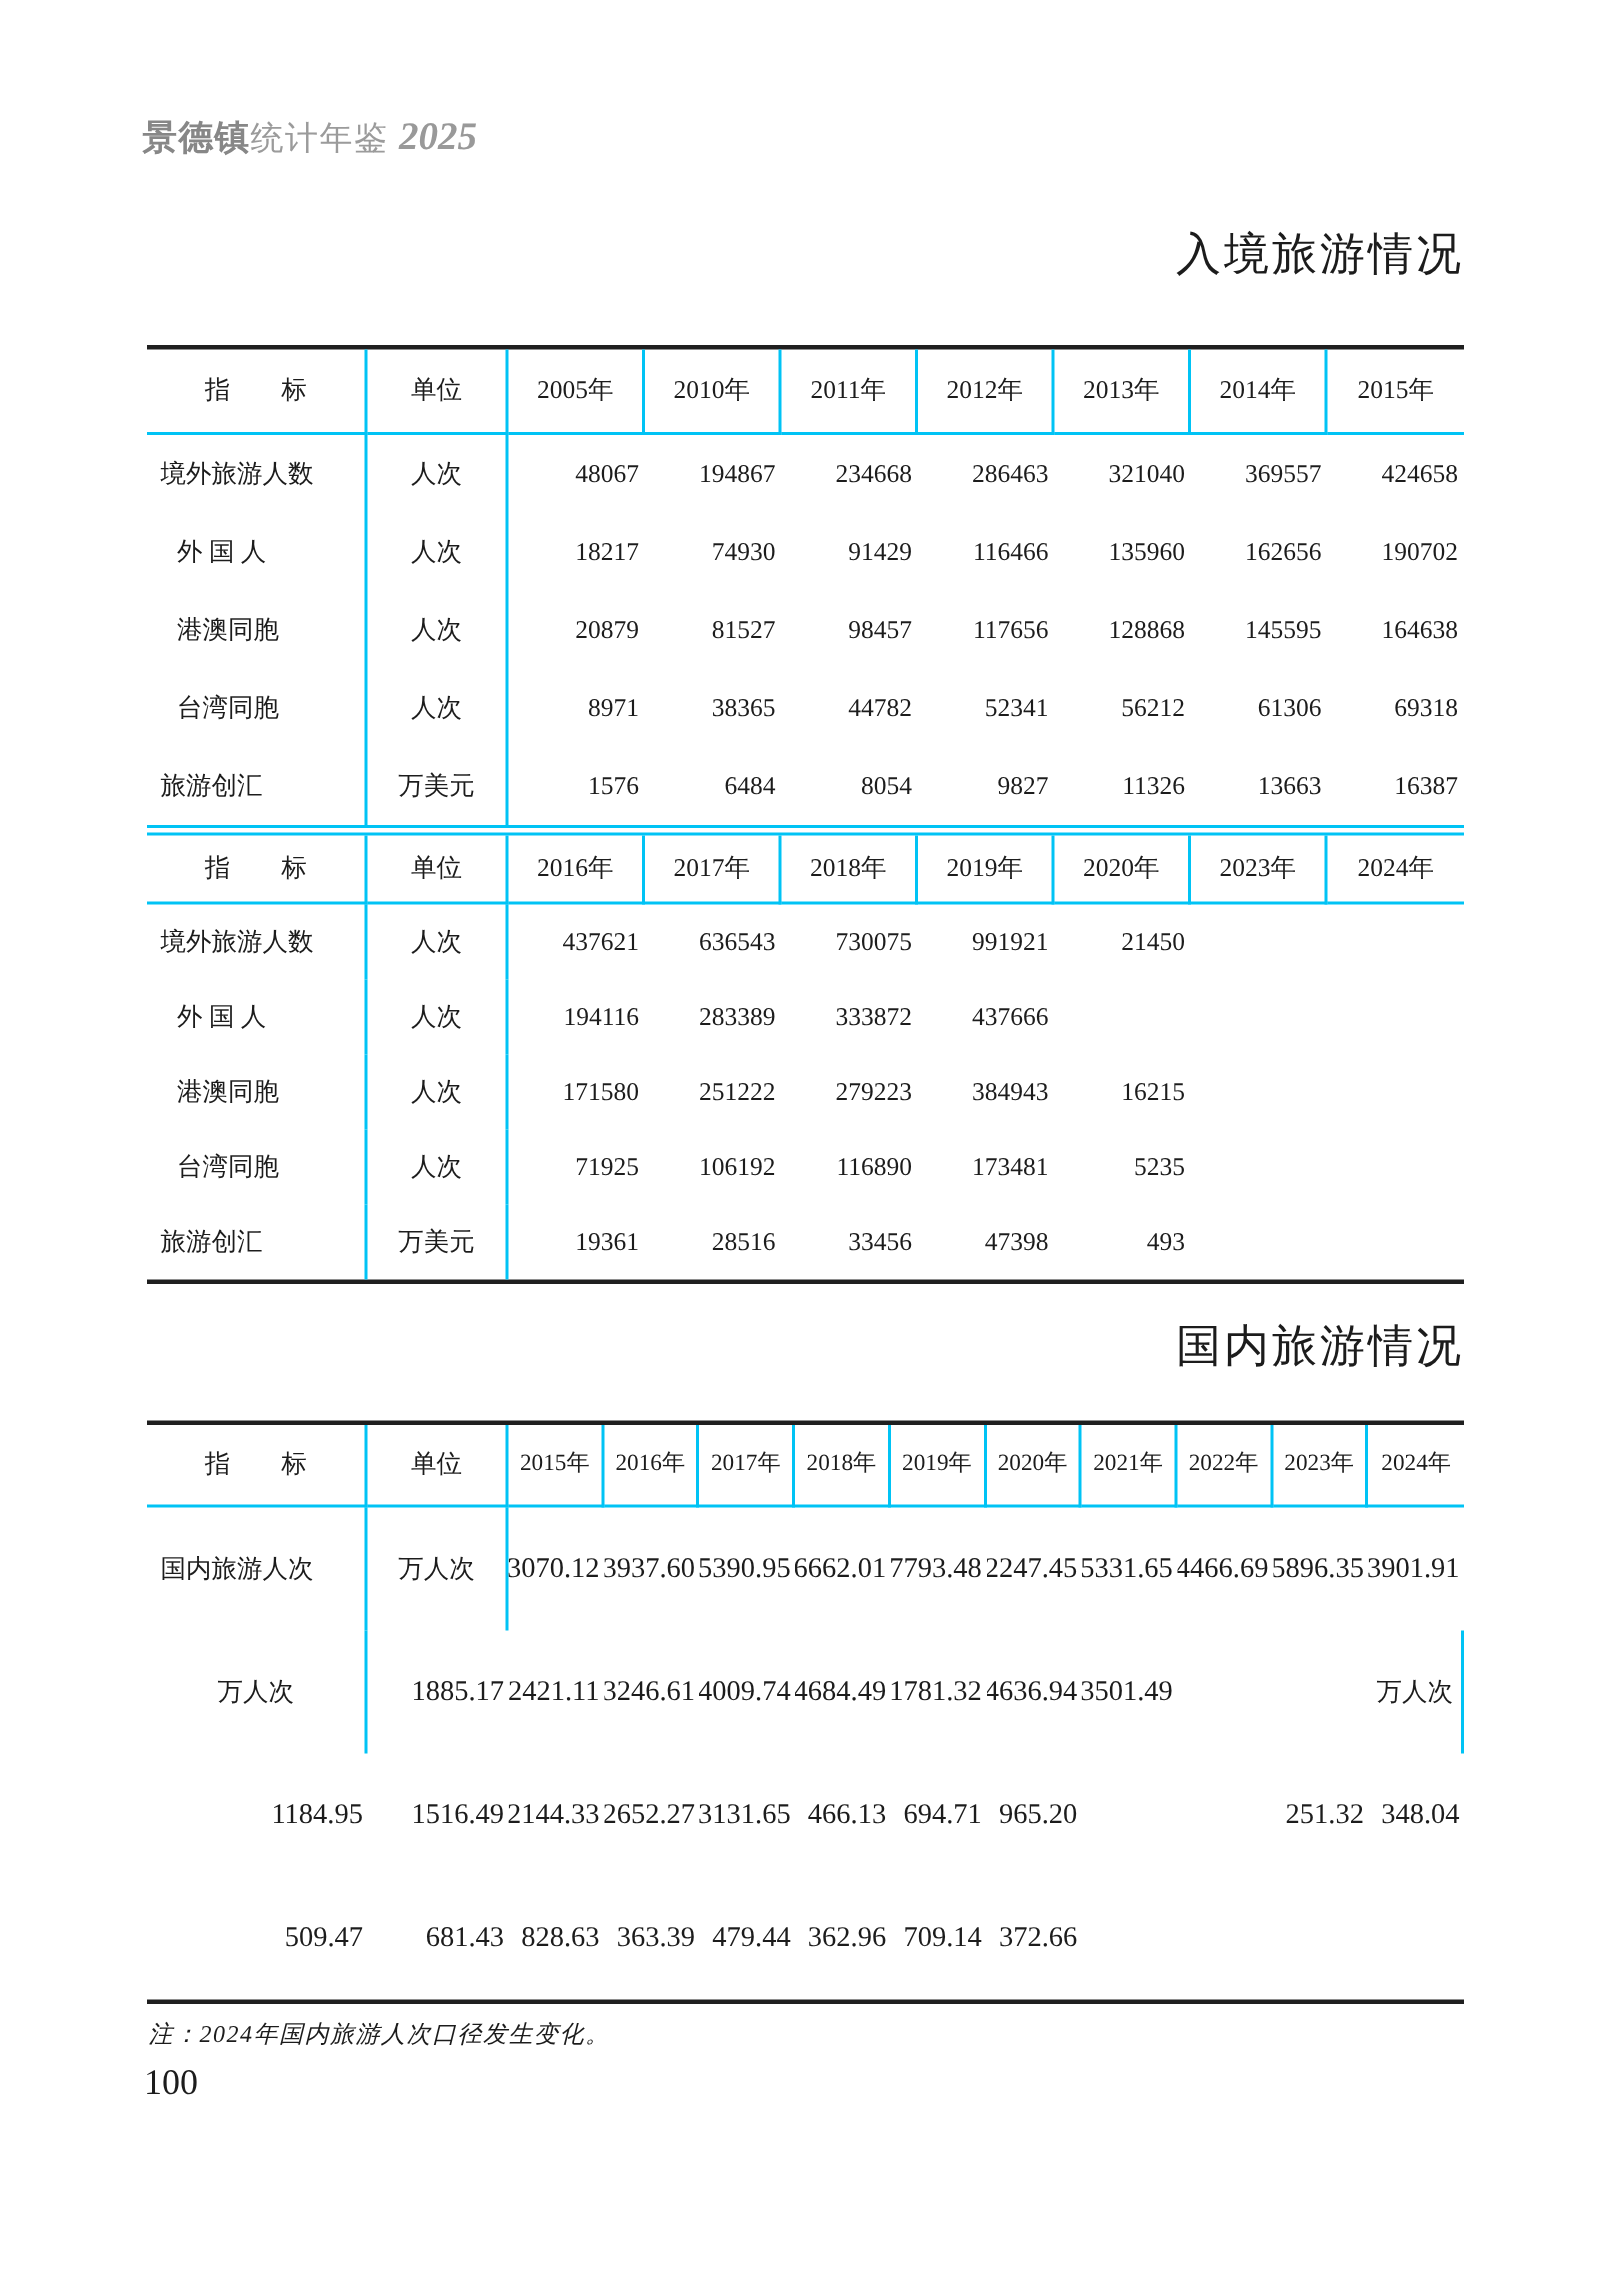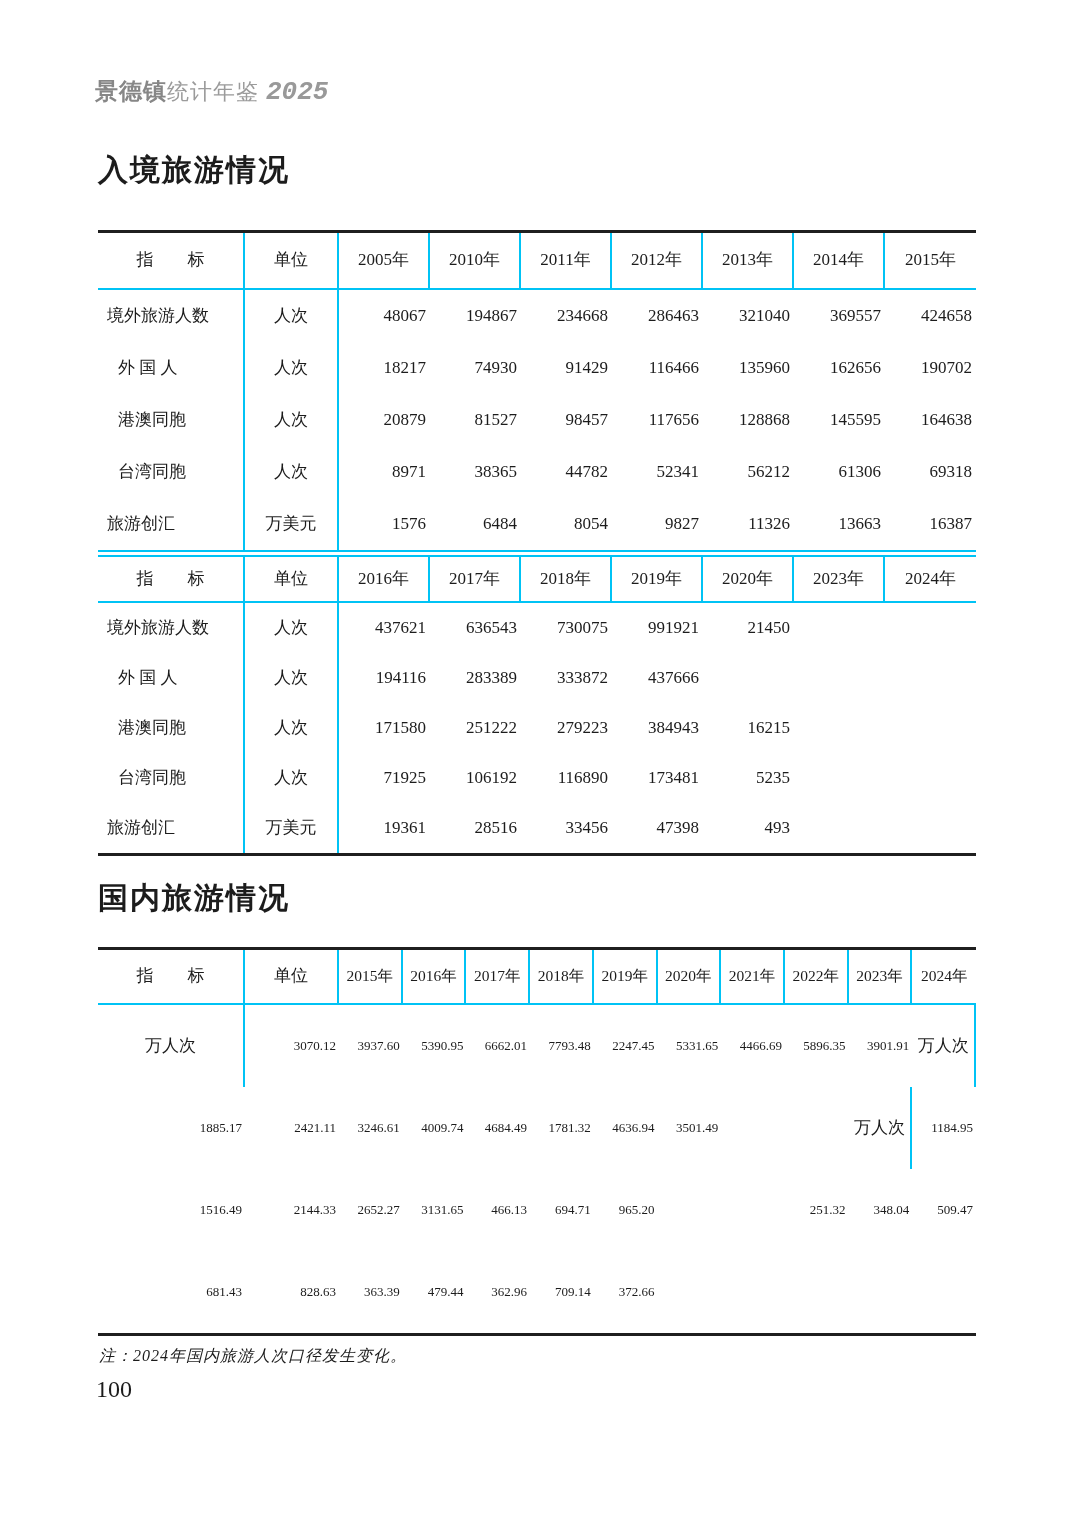--- a/index.html
+++ b/index.html
@@ -4,45 +4,45 @@
 <style>
   :root { --accent:#00c3f5; --rule:#1f1f1f; --ink:#1c1c1c; }
   * { box-sizing:border-box; }
   html,body { margin:0; padding:0; background:#ffffff; }
   .page {
     position:relative; width:1074px; height:1520px; background:#ffffff;
     font-family:"Liberation Serif","DejaVu Serif",serif; color:var(--ink);
     overflow:hidden;
   }
   
-  .brand { position:absolute; top:76px; left:95px; font-family:Liberation Mono, monospace; white-space:nowrap; }
+  .brand { position:absolute; top:76px; left:95px; font-family:Liberation Serif, serif; white-space:nowrap; }
   .brand-name { font-size:23px; font-weight:bold; color:#878787; letter-spacing:1px; }
   .brand-sub  { font-size:22px; font-weight:normal; color:#9b9b9b; letter-spacing:1px; }
   .brand-year { font-size:26px; font-weight:bold; font-style:italic; color:#999999; margin-left:7px; }
   
-  .tbl-title { position:absolute; left:98px; width:878px; text-align:left;
-    font-size:30px; font-weight:bold; letter-spacing:2px; line-height:36px; }
+  .tbl-title { position:absolute; left:98px; width:878px; text-align:right;
+    font-size:30px; font-weight:normal; letter-spacing:2px; line-height:36px; }
   #title1 { top:152px; }
   #title2 { top:880px; }
   
   .table-wrap { position:absolute; left:98px; width:878px;
     border-top:3px solid var(--rule); border-bottom:3px solid var(--rule); }
   #table1 { top:230px; }
   #table2 { top:947px; }
   .grid { display:grid; width:100%; }
   .cols7  { grid-template-columns:147px 94px repeat(7,1fr); }
   .cols10 { grid-template-columns:147px 94px repeat(10,1fr); }
   .c { display:flex; align-items:center; font-size:17px; line-height:1.2; white-space:pre; overflow:hidden; }
   .th { justify-content:center; border-bottom:2px solid var(--accent); }
   .vline { border-right:2px solid var(--accent); }
   .label { justify-content:flex-start; padding-left:9px; }
   .label.indent { padding-left:20px; }
   .unit { justify-content:center; }
   .val { justify-content:flex-end; padding-right:4px; font-size:17px; }
-  .small .val { font-size:13px; padding-right:3px; }
+  .small .val { font-size:19px; padding-right:3px; }
   .small .th.year { font-size:15.5px; }
   .double-sep { width:100%; height:7px; border-top:2px solid var(--accent); border-bottom:2px solid var(--accent); }
   
   .note { position:absolute; top:1346px; left:99px; font-size:16px; font-style:italic; letter-spacing:1px; }
   .pageno { position:absolute; top:1376px; left:96px; font-size:24px; }
 </style>
 </head>
 <body>
 
 <div class="page">
@@ -176,20 +176,21 @@
         <div class="c th year vline">2015年</div>
         <div class="c th year vline">2016年</div>
         <div class="c th year vline">2017年</div>
         <div class="c th year vline">2018年</div>
         <div class="c th year vline">2019年</div>
         <div class="c th year vline">2020年</div>
         <div class="c th year vline">2021年</div>
         <div class="c th year vline">2022年</div>
         <div class="c th year vline">2023年</div>
         <div class="c th year">2024年</div>
+        <div class="c label vline">国内旅游人次</div>
         <div class="c unit vline">万人次</div>
         <div class="c val">3070.12</div>
         <div class="c val">3937.60</div>
         <div class="c val">5390.95</div>
         <div class="c val">6662.01</div>
         <div class="c val">7793.48</div>
         <div class="c val">2247.45</div>
         <div class="c val">5331.65</div>
         <div class="c val">4466.69</div>
         <div class="c val">5896.35</div>

